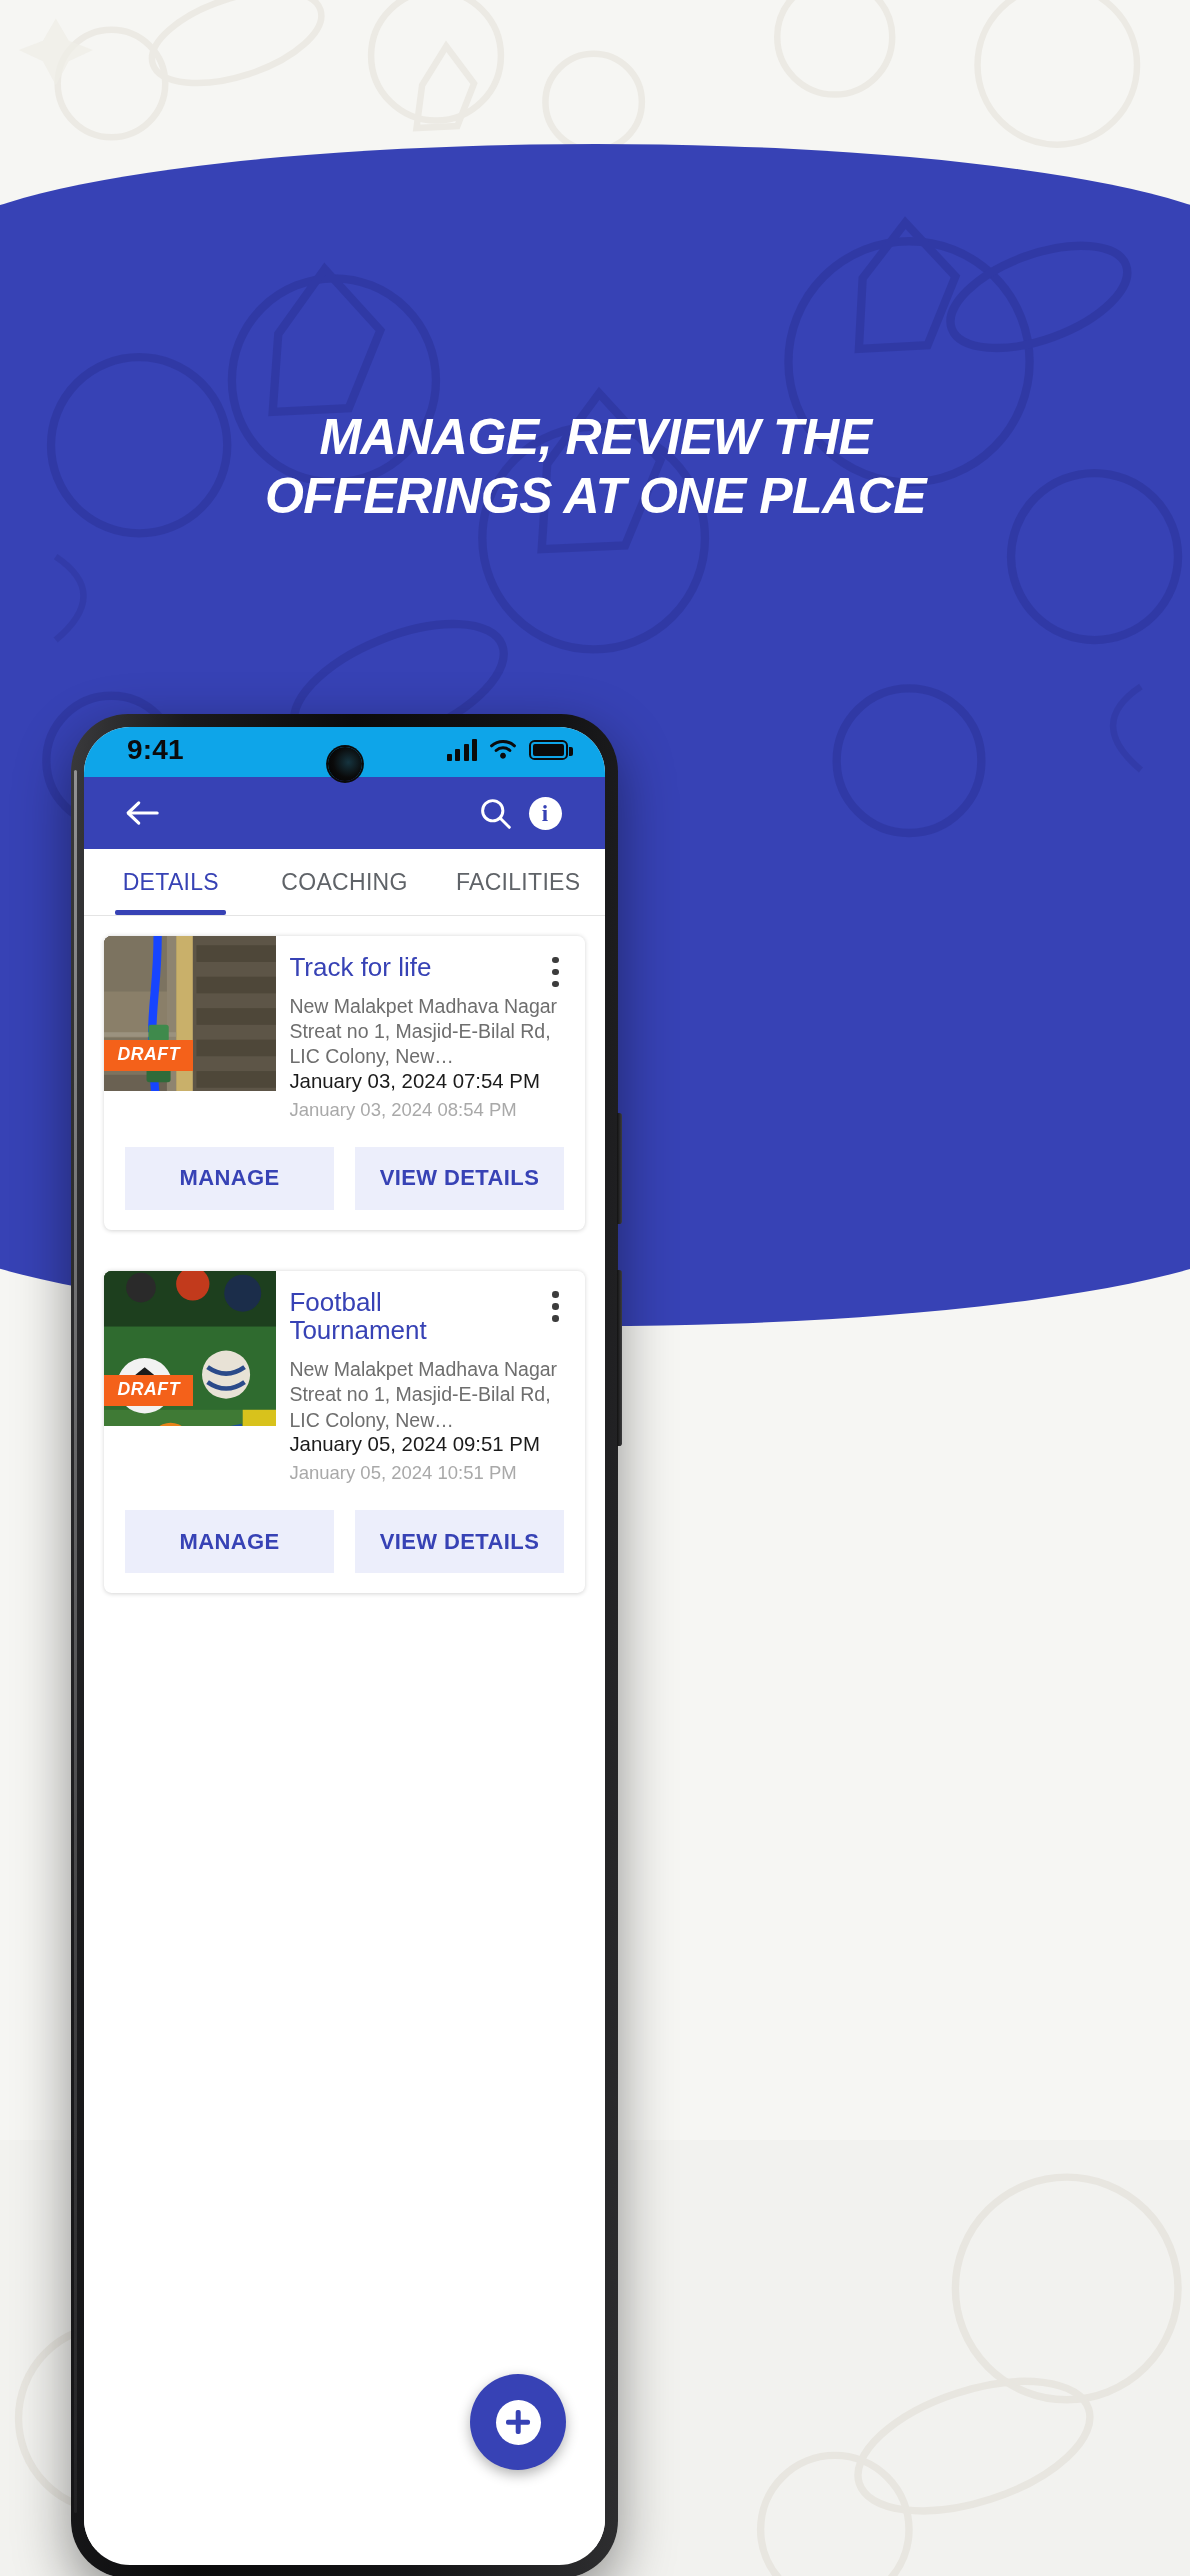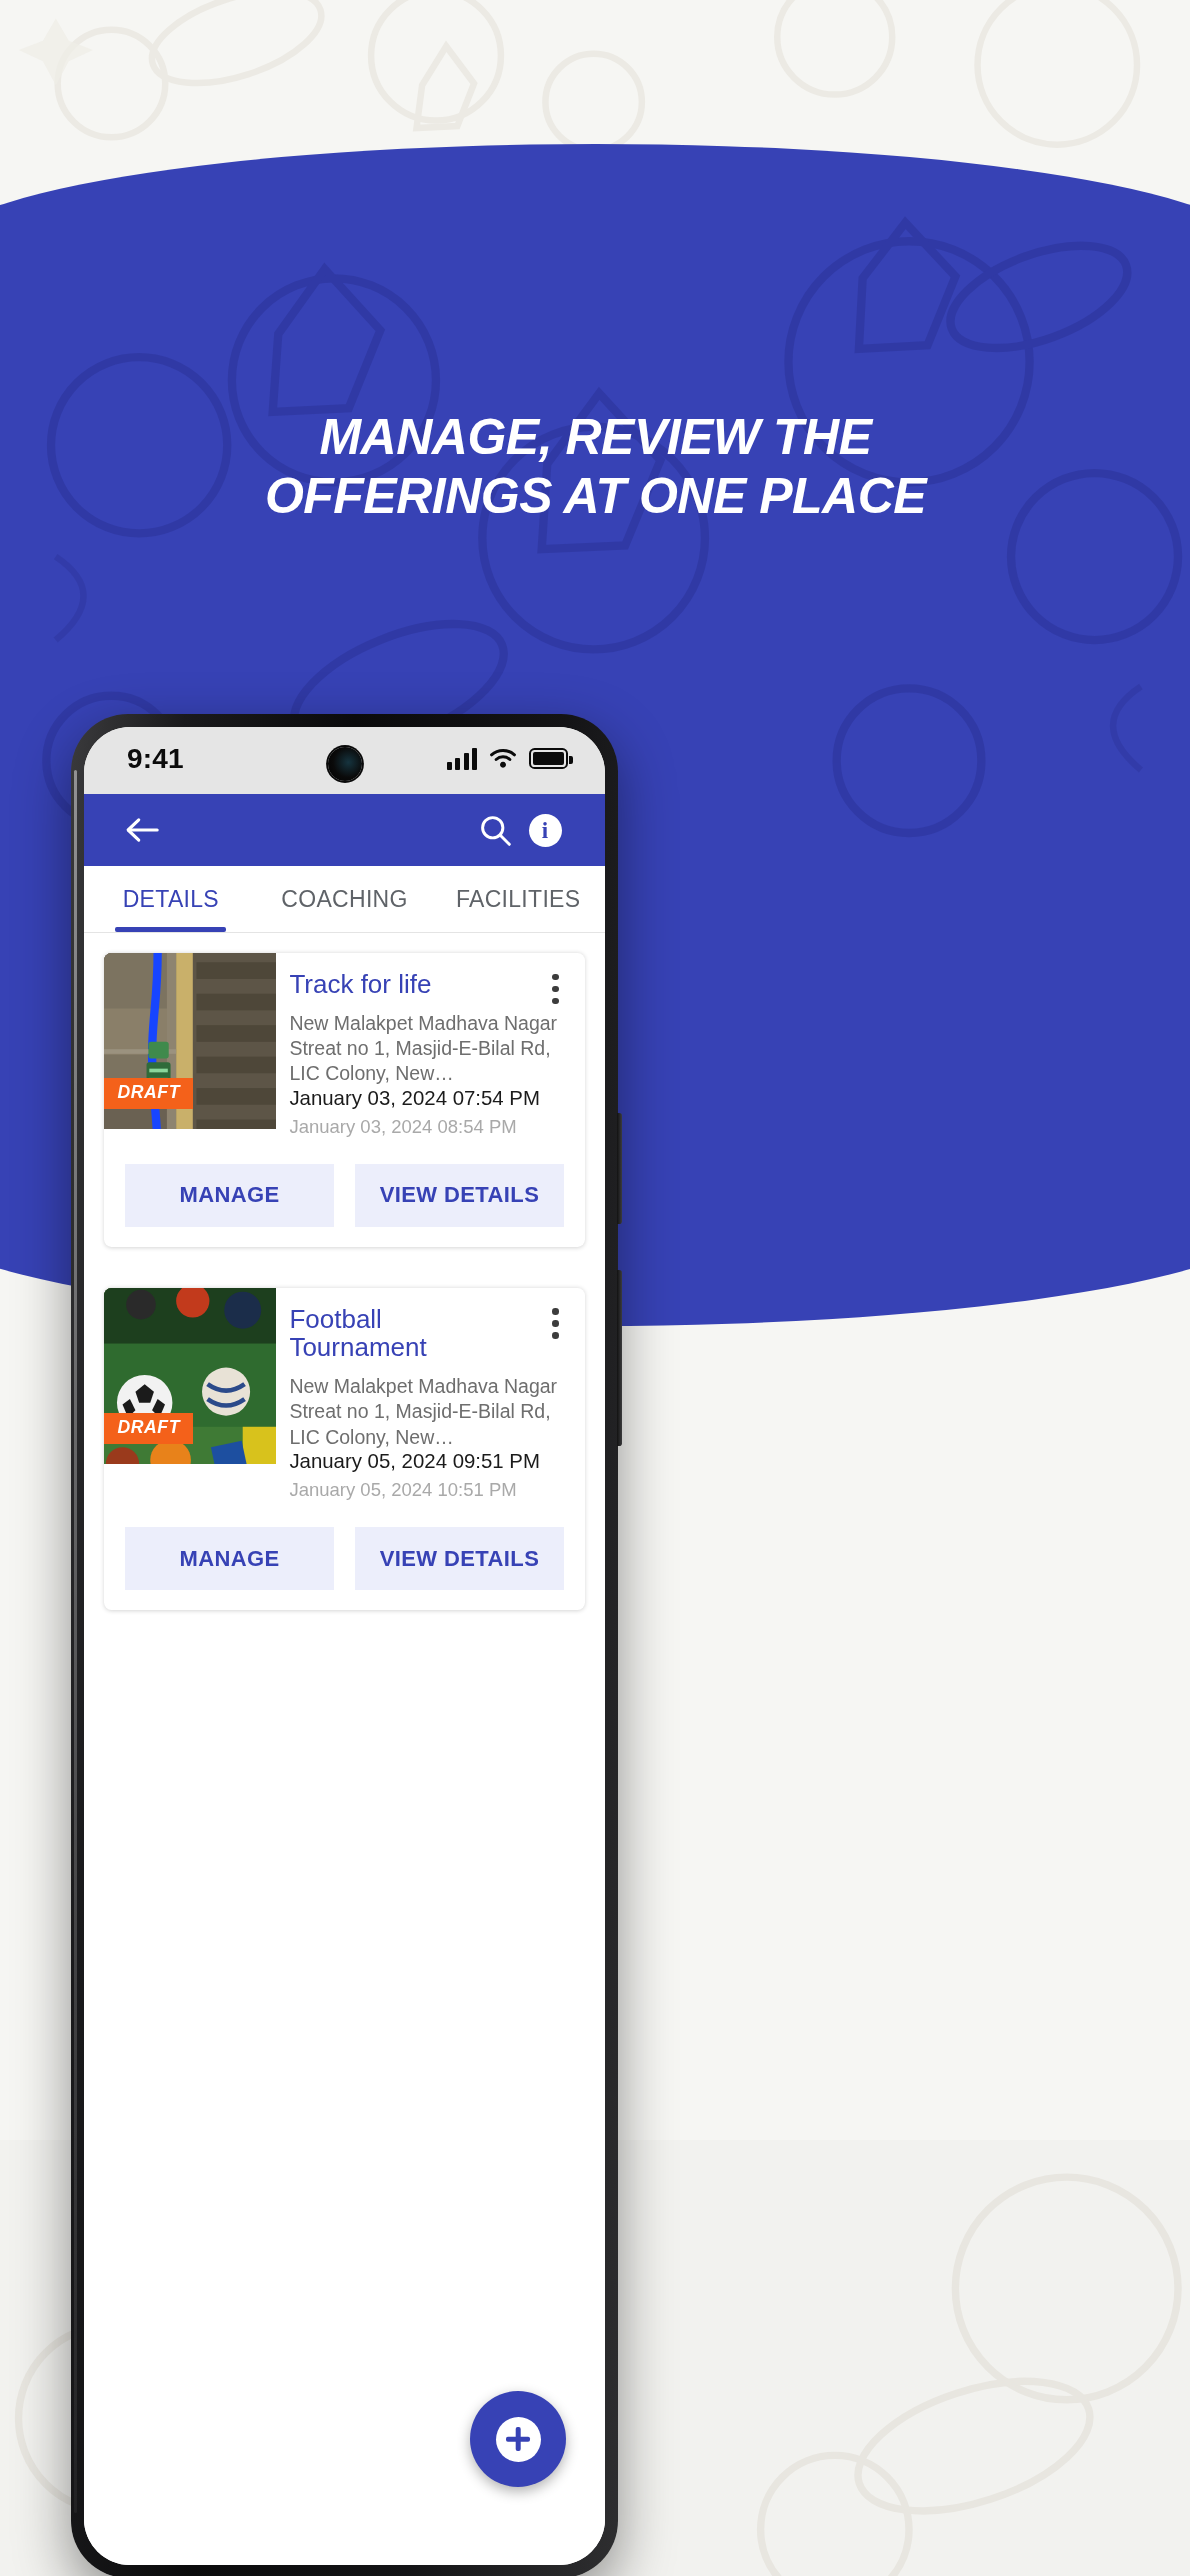--- a/index.html
+++ b/index.html
@@ -101,26 +101,26 @@
     position:absolute;
     right:-3.7px;
     width:4.6px;
     background:linear-gradient(90deg,#111,#3b3b3d);
     border-radius:0 2.8px 2.8px 0;
   }
 
   
   .statusbar{
     position:relative;
-    height:67px;
+    height:50px;
     display:flex;
     align-items:center;
     justify-content:space-between;
     padding:0 37px 4px 43px;
-    background:#e5e5e5;
+    background:#0ea5e9;
   }
   .sb-time{
     font-size:28px;
     font-weight:bold;
     color:#0b0b0b;
     letter-spacing:0.2px;
   }
   .sb-right{ display:flex; align-items:center; gap:12px; }
   .punch{
     position:absolute;
@@ -219,21 +219,21 @@
   .card{
     margin:0 20.4px 41px 20.4px;
     background:#ffffff;
     border-radius:7.4px;
     box-shadow:0 0.9px 4.6px rgba(0,0,0,0.17);
     overflow:hidden;
   }
   .card-top{ display:flex; }
   .thumb{
     width:172px;
-    height:176px;
+    height:155px;
     flex:0 0 172px;
     position:relative;
     overflow:hidden;
     background:#6b6050;
   }
   .thumb .badge{
     position:absolute;
     left:0; bottom:20.4px;
     background:#f4611a;
     color:#ffffff;

